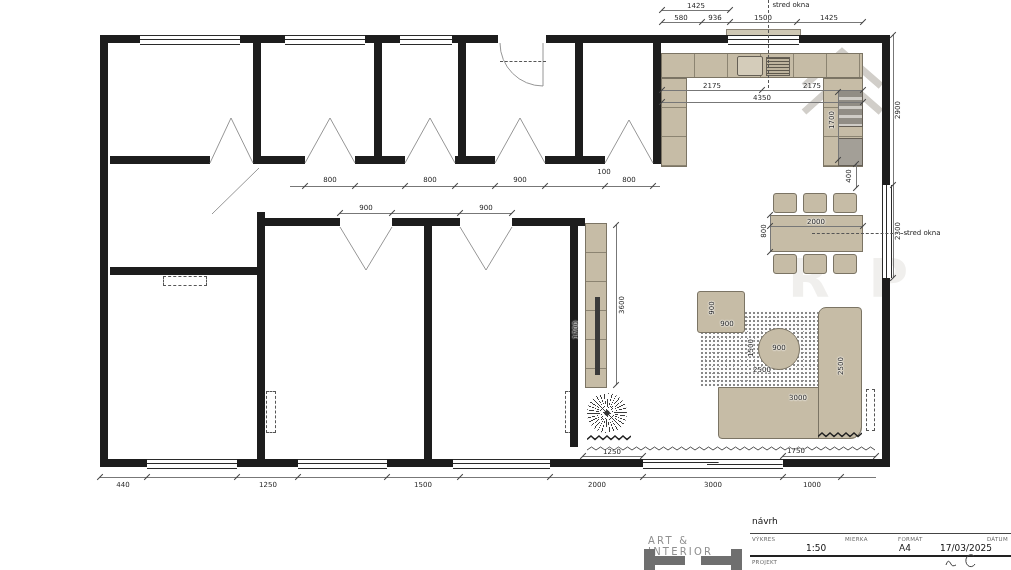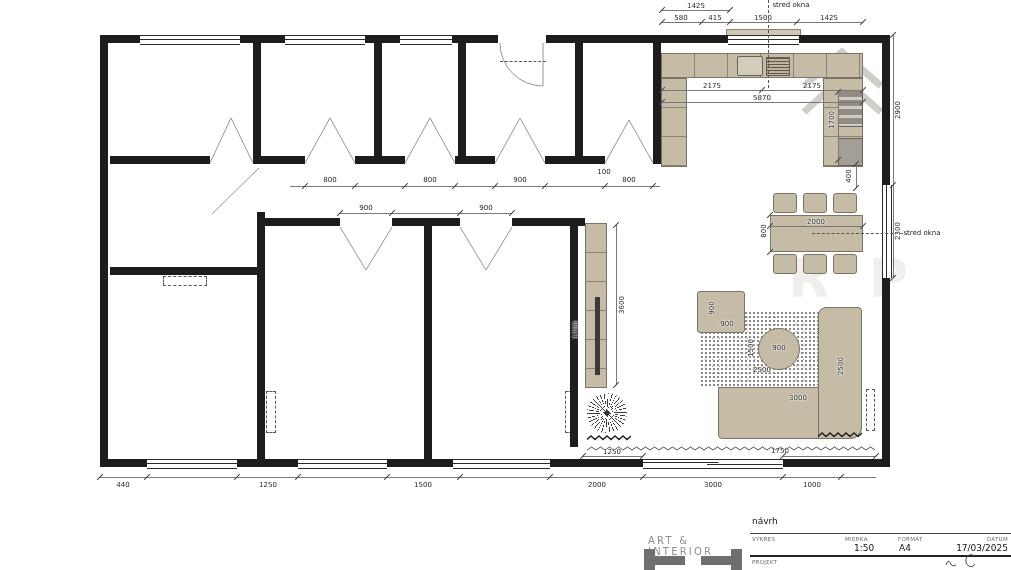--- a/index.html
+++ b/index.html
@@ -168,27 +168,27 @@
   <div class="dl" style="left:583px;top:456px;width:60px"></div>
   <div class="dl" style="left:783px;top:456px;width:93px"></div>
   <div class="dlv" style="left:838px;top:92px;height:68px"></div>
   <div class="dlv" style="left:856px;top:164px;height:24px"></div>
   <div class="dlv" style="left:893px;top:35px;height:150px"></div>
   <div class="dlv" style="left:893px;top:185px;height:93px"></div>
   <div class="dlv" style="left:616px;top:225px;height:160px"></div>
   <div class="dlv" style="left:770px;top:215px;height:37px"></div>
  <span class="dim" style="left: 696px; top: 6px;">1425</span>
       <span class="dim" style="left: 681px; top: 18px;">580</span>
-      <span class="dim" style="left: 715px; top: 18px;">415</span>
+      <span class="dim" style="left: 715px; top: 18px;">936</span>
       <span class="dim" style="left: 763px; top: 18px;">1500</span>
       <span class="dim" style="left: 829px; top: 18px;">1425</span>
       <span class="dim" style="left: 791px; top: 5px;">stred okna</span>
       <span class="dim" style="left: 712px; top: 86px;">2175</span>
       <span class="dim" style="left: 812px; top: 86px;">2175</span>
-      <span class="dim" style="left: 762px; top: 98px;">5870</span>
+      <span class="dim" style="left: 762px; top: 98px;">4350</span>
       <span class="dim v" style="left: 832px; top: 120px;">1700</span>
       <span class="dim v" style="left: 849px; top: 176px;">400</span>
       <span class="dim v" style="left: 898px; top: 110px;">2900</span>
       <span class="dim v" style="left: 898px; top: 231px;">2300</span>
       <span class="dim" style="left: 922px; top: 233px;">stred okna</span>
       <span class="dim" style="left: 816px; top: 222px;">2000</span>
       <span class="dim v" style="left: 764px; top: 231px;">800</span>
       <span class="dim" style="left: 330px; top: 180px;">800</span>
       <span class="dim" style="left: 430px; top: 180px;">800</span>
       <span class="dim" style="left: 520px; top: 180px;">900</span>
@@ -199,21 +199,21 @@
       <span class="dim v" style="left: 622px; top: 305px;">3600</span>
       <span class="dim v" style="left: 576px; top: 330px;">1700</span>
       <span class="dim v" style="left: 712px; top: 308px;">900</span>
       <span class="dim" style="left: 727px; top: 324px;">900</span>
       <span class="dim" style="left: 779px; top: 348px;">900</span>
       <span class="dim v" style="left: 751px; top: 348px;">1500</span>
       <span class="dim" style="left: 762px; top: 370px;">2500</span>
       <span class="dim v" style="left: 841px; top: 366px;">2500</span>
       <span class="dim" style="left: 798px; top: 398px;">3000</span>
       <span class="dim" style="left: 612px; top: 452px;">1250</span>
-      <span class="dim" style="left: 780px; top: 451px; text-align: center;">1750</span>
+      <span class="dim" style="left: 796px; top: 451px; text-align: center;">1750</span>
       <span class="dim" style="left: 123px; top: 485px;">440</span>
       <span class="dim" style="left: 268px; top: 485px;">1250</span>
       <span class="dim" style="left: 423px; top: 485px;">1500</span>
       <span class="dim" style="left: 597px; top: 485px;">2000</span>
       <span class="dim" style="left: 713px; top: 485px;">3000</span>
       <span class="dim" style="left: 812px; top: 485px;">1000</span>
       <div class="tick" style="left: 662px; top: 10px;"></div>
       <div class="tick" style="left: 730px; top: 10px;"></div>
       <div class="tick" style="left: 662px; top: 22px;"></div>
       <div class="tick" style="left: 702px; top: 22px;"></div>
@@ -273,25 +273,25 @@
       <rect x="4" y="0" width="11" height="21"></rect>
           <rect x="15" y="7" width="30" height="9"></rect>
       <rect x="61" y="7" width="30" height="9"></rect>
           <rect x="91" y="0" width="11" height="21"></rect>
     </g>
   </svg>
   <div class="rule" style="left:750px;top:533px;width:261px;height:1px"></div>
   <div class="tb-label" style="left:752px;top:536px">VÝKRES</div>
   <div class="tb-value" style="left:752px;top:516px">návrh</div>
   <div class="tb-label" style="left:845px;top:536px">MIERKA</div>
-  <div class="tb-value" style="left:854px;top:543px">1:50</div>
+  <div class="tb-value" style="left:806px;top:543px">1:50</div>
   <div class="tb-label" style="left:898px;top:536px">FORMÁT</div>
   <div class="tb-value" style="left:899px;top:543px">A4</div>
   <div class="tb-label" style="left:940px;top:536px;width:68px;text-align:right">DÁTUM</div>
-  <div class="tb-value" style="left:940px;top:543px;width:68px;text-align:right">17/03/2025</div>
+  <div class="tb-value" style="left:940px;top:543px;width:68px;text-align:left">17/03/2025</div>
   <div class="rule" style="left:750px;top:555px;width:261px;height:2px;background:#222"></div>
   <div class="tb-label" style="left:752px;top:559px">PROJEKT</div>
   <svg style="position:absolute;left:938px;top:552px" width="65" height="17" viewBox="0 0 65 17">
     <g stroke="#444" stroke-width="1" fill="none">
       <path d="M8,13 q2,-7 5,-1 q1,3 5,1"></path>
       <path d="M36,4 a5,6 0 1 0 1,8"></path>
     </g>
   </svg>
  </div>
 </div>

